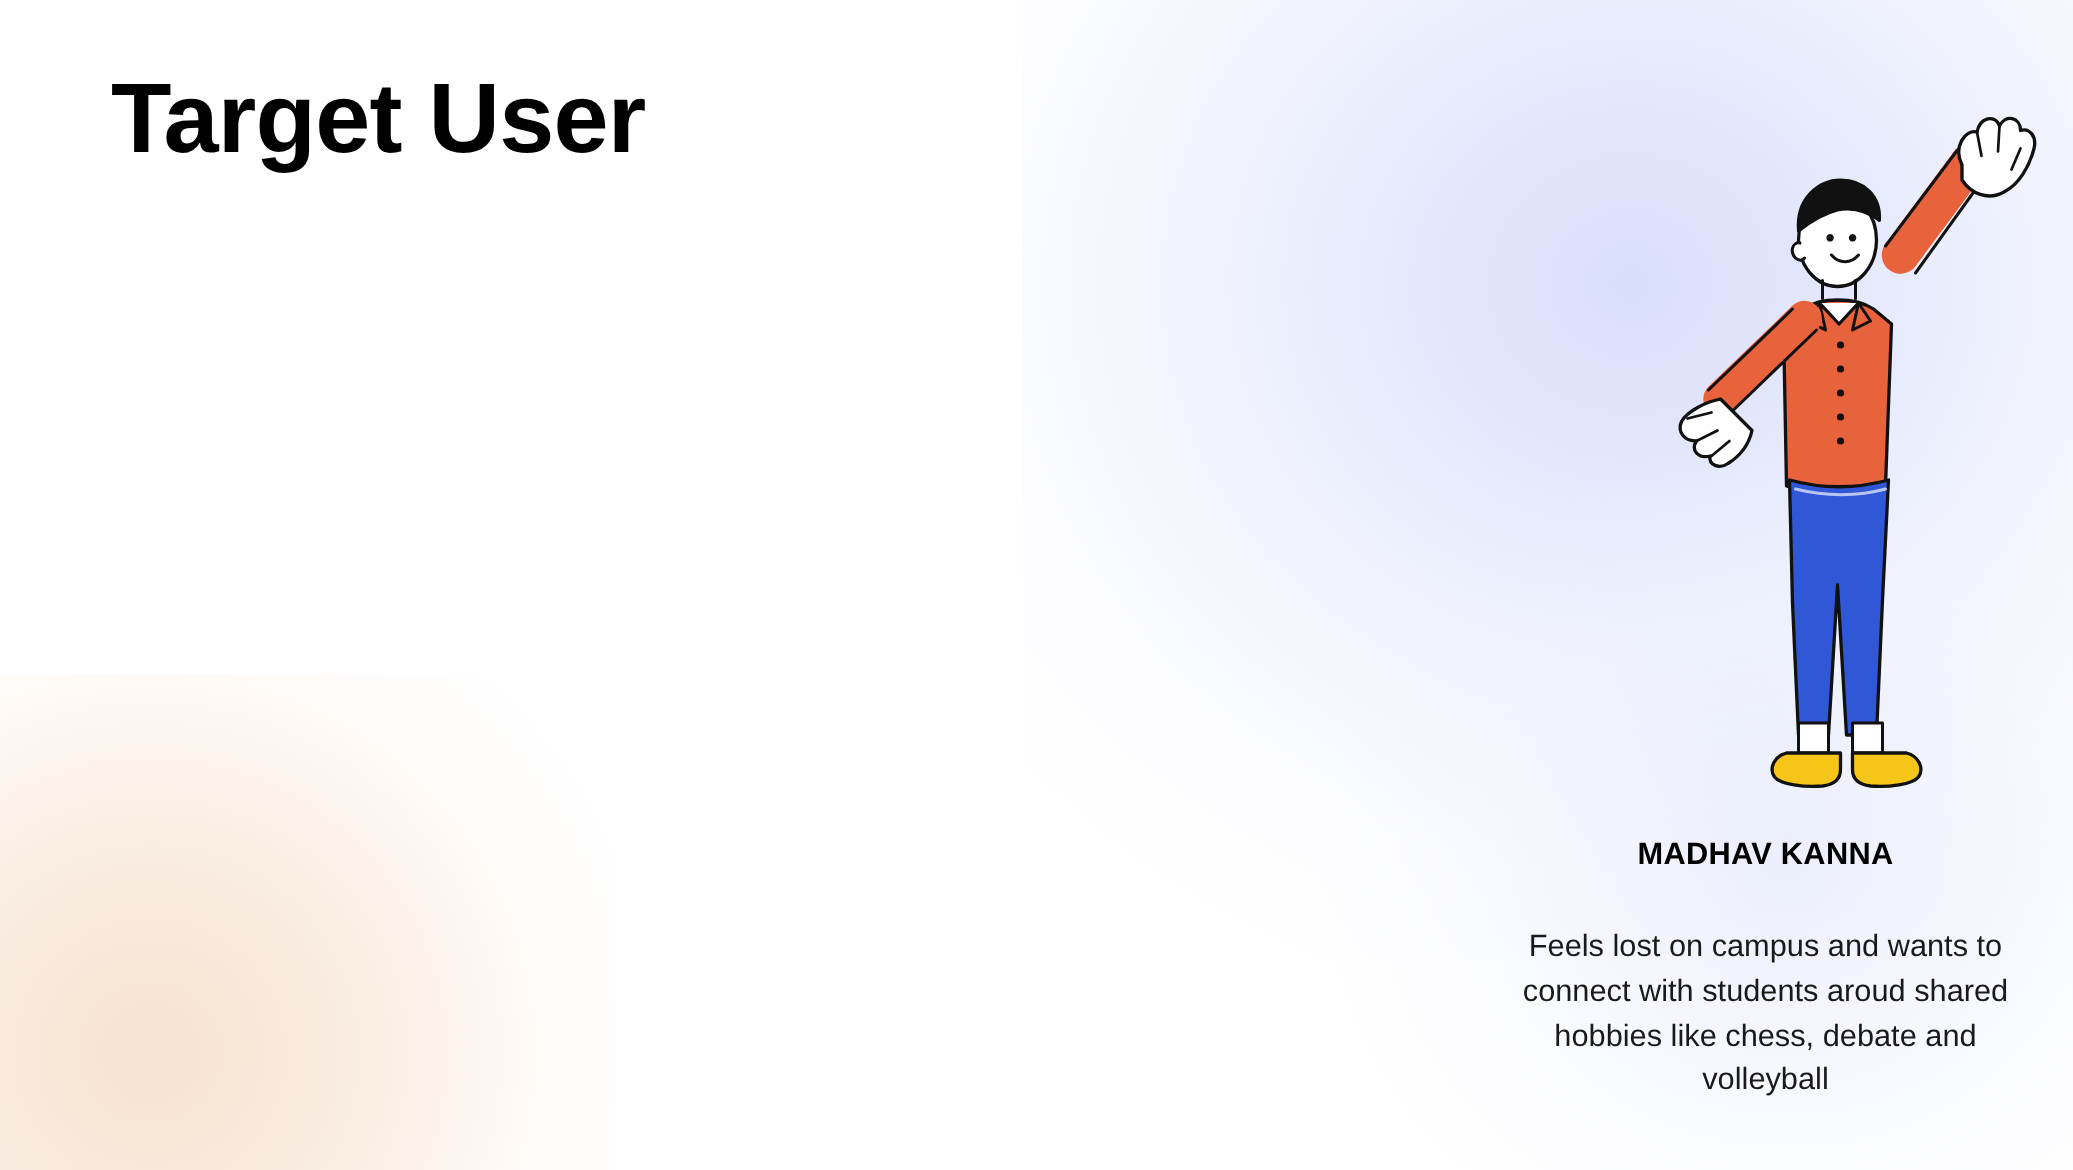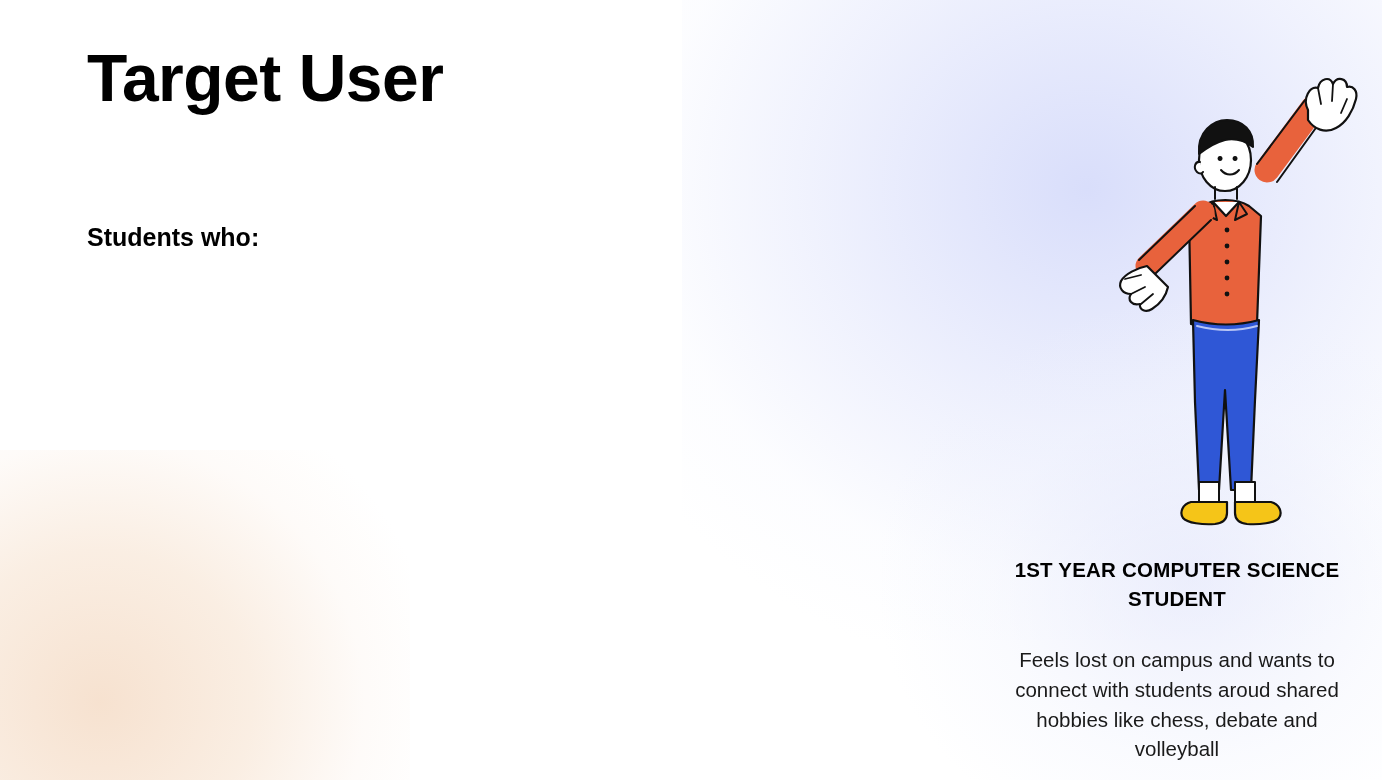--- a/index.html
+++ b/index.html
@@ -41,21 +41,21 @@
     left: -210px;
     bottom: -230px;
     width: 620px;
     height: 560px;
     background: radial-gradient(ellipse at 50% 45%, rgba(246,224,205,0.95) 0%, rgba(248,231,215,0.7) 35%, rgba(252,243,236,0.35) 60%, rgba(255,255,255,0) 78%);
     pointer-events: none;
   }
 
   .left-col {
     position: absolute;
-    left: 87px;
+    left: 74px;
     top: 42px;
     width: 700px;
     z-index: 3;
   }
   .title {
     font-size: 66px;
     font-weight: 700;
     letter-spacing: -0.5px;
     line-height: 1.1;
     margin: 0;
@@ -129,21 +129,20 @@
 <body>
 
 <div class="slide">
 
   <div class="bg-gradient-right"></div>
   <div class="bg-gradient-right2"></div>
   <div class="bg-blob-left"></div>
 
   <div class="left-col">
     <h1 class="title">Target User</h1>
-    <div class="subhead">Students who:</div>
   </div>
 
   <div class="right-col">
 
     <div class="illustration">
       <svg viewBox="0 0 290 470" width="290" height="470" xmlns="http://www.w3.org/2000/svg">
         <g fill="none" stroke="#111111" stroke-width="2.2" stroke-linecap="round" stroke-linejoin="round">
 
           <path d="M150 100 L196 38" stroke="#e8623c" stroke-width="25"></path>
           <path d="M150 100 L196 38" stroke="#111111" stroke-width="2.2" fill="none" opacity="0"></path>
@@ -190,18 +189,18 @@
           <path d="M82 412 l20 0 0 20 -20 0 z" fill="#ffffff" stroke="#111111" stroke-width="2"></path>
           <path d="M118 412 l20 0 0 20 -20 0 z" fill="#ffffff" stroke="#111111" stroke-width="2"></path>
 
           <path d="M74 432 c-8 2 -12 10 -8 16 c4 5 20 7 32 6 c8 -1 12 -5 12 -11 l0 -11 -36 0 z" fill="#f5c518" stroke="#111111" stroke-width="2.2"></path>
           <path d="M118 432 l0 11 c0 6 4 10 12 11 c12 1 28 -1 32 -6 c4 -6 0 -14 -8 -16 z" fill="#f5c518" stroke="#111111" stroke-width="2.2"></path>
         </g>
       </svg>
     </div>
 
     <div class="persona">
-      <div class="persona-role">1ST YEAR COMPUTER SCIENCE STUDENT</div>
+      <div class="persona-name">MADHAV KANNA</div>
       <div class="persona-desc">Feels lost on campus and wants to connect with students aroud shared hobbies like chess, debate and volleyball</div>
     </div>
 
   </div>
 </div>
 
 </body></html>

